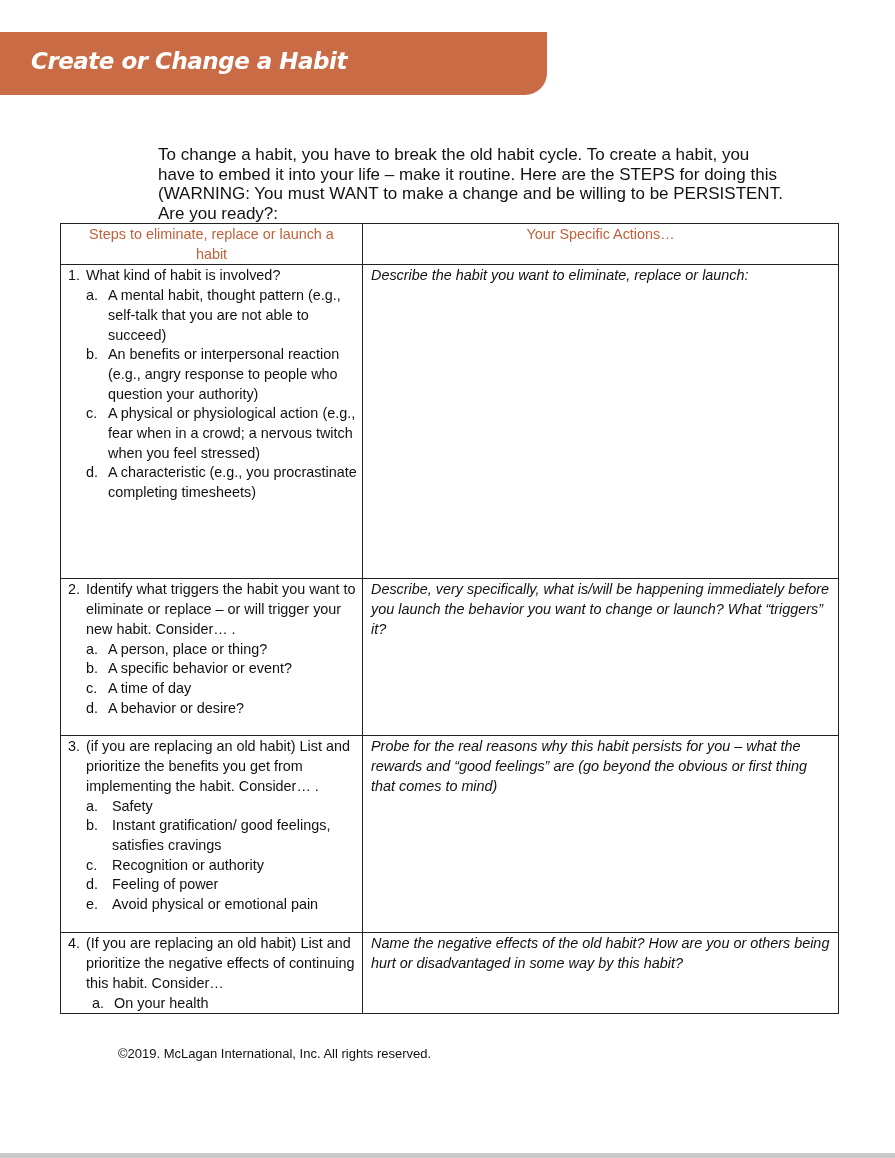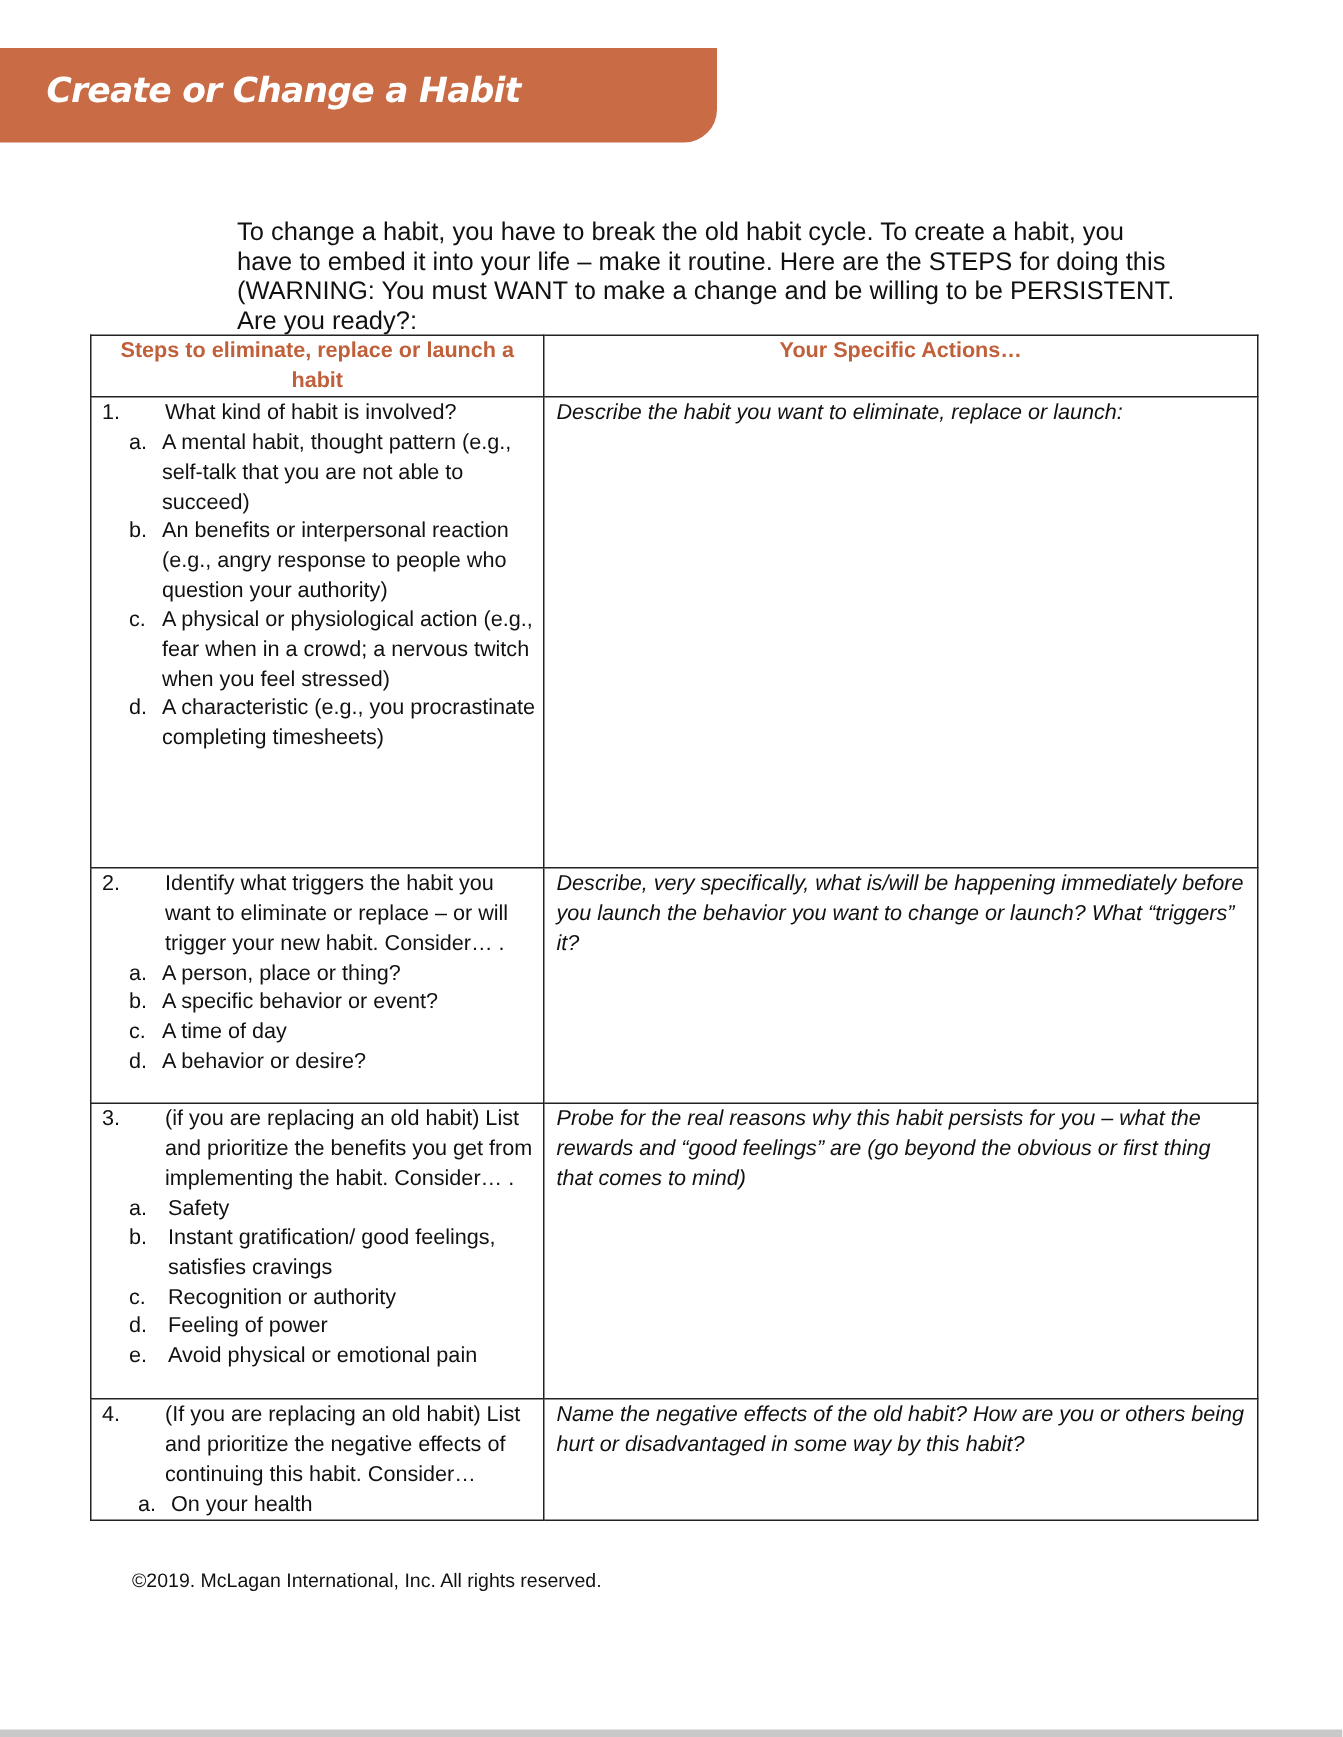--- a/index.html
+++ b/index.html
@@ -1,61 +1,61 @@
 <!DOCTYPE html>
 <html><head>
 <meta charset="utf-8">
 <style>
   html, body { margin: 0; padding: 0; }
   body {
     width: 895px; height: 1158px; background: #ffffff; position: relative; overflow: hidden;
     font-family: "Liberation Sans", sans-serif; color: #111;
   }
   .banner {
-    position: absolute; left: 0; top: 32px; width: 478px; height: 63px;
+    position: absolute; left: 0; top: 32px; width: 547px; height: 63px;
     background: #c96b45; border-bottom-right-radius: 22px;
   }
   .banner-title {
     position: absolute; left: 31px; top: 16px; color: #fff;
     font-family: "DejaVu Sans", sans-serif; font-style: italic; font-weight: bold;
     font-size: 23px; letter-spacing: -0.5px;
   }
   .intro {
     position: absolute; left: 158px; top: 145px; width: 630px;
     font-family: "Liberation Sans", sans-serif; font-size: 17px; line-height: 19.5px; color: #111;
   }
   table.steps {
     position: absolute; left: 60px; top: 223px; width: 778px;
     border-collapse: collapse; table-layout: fixed;
     font-family: "Liberation Sans", sans-serif; font-size: 14.4px; line-height: 19.7px; color: #111;
   }
   table.steps td, table.steps th {
     border: 1.3px solid #222; vertical-align: top; padding: 0;
   }
   th {
-    color: #c0603a; font-weight: bold; text-align: center; height: 39px;
+    color: #c0603a; font-weight: normal; text-align: center; height: 39px;
   }
   th .hwrap { padding: 1px 14px 0 14px; }
   col.c1 { width: 302px; }
   col.c2 { width: 476px; }
   .left { padding: 1px 4px 0 7px !important; }
   .right { text-align: left; padding: 1px 8px 0 8px !important; font-style: italic; }
   .q { display: flex; }
   .qn { width: 18px; flex: none; }
-  .qt { flex: 1; margin-left: 24px; }
+  .qt { flex: 1; }
   .sub { display: flex; padding-left: 18px; }
   .sn { width: 22px; flex: none; }
   .st { flex: 1; }
   .sub.wide .sn { width: 26px; }
   .r1 { height: 314px; }
   .r2 { height: 157px; }
   .r3 { height: 197px; }
   .r4 { height: 78px; }
   .footer {
-    position: absolute; left: 88px; top: 1046px; font-size: 13px; color: #111;
+    position: absolute; left: 118px; top: 1046px; font-size: 13px; color: #111;
     font-family: "Liberation Sans", sans-serif;
   }
   .bottom-rule {
     position: absolute; left: 0; top: 1153px; width: 895px; height: 5px; background: #c9c9c9;
   }
 </style>
 </head>
 <body>
 
 <div class="banner">

